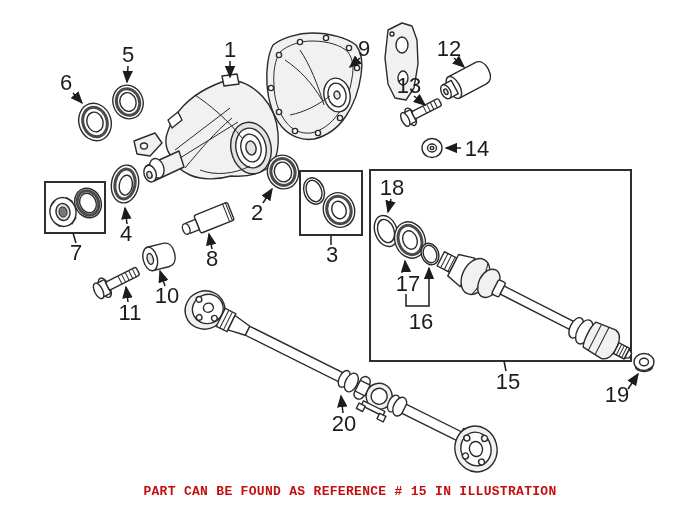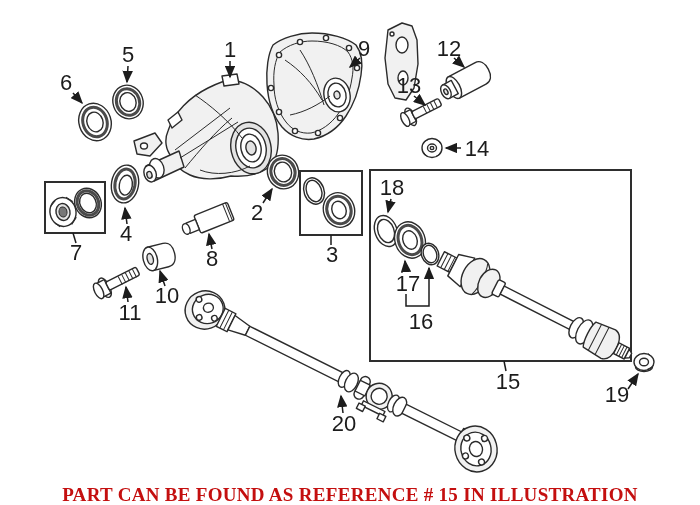--- a/index.html
+++ b/index.html
@@ -8,21 +8,21 @@
   .stage svg{position:absolute;left:0;top:0;}
   .ref{font-family:"Liberation Sans",sans-serif;font-size:22px;fill:#1c1c1c;text-anchor:middle;}
   .fw{fill:#ffffff;stroke:#2b2b2b;stroke-width:1.4;stroke-linejoin:round;}
   .fg{fill:#f1f1f1;stroke:#2b2b2b;stroke-width:1.4;stroke-linejoin:round;}
   .fd{fill:#e3e3e3;stroke:#2b2b2b;stroke-width:1.4;}
   .band{fill:none;stroke:#4a4a4a;stroke-width:3;}
   .thin{fill:none;stroke:#2b2b2b;stroke-width:1;}
   .arrow{stroke:#1c1c1c;stroke-width:1.5;fill:none;}
   .kitbox{fill:none;stroke:#2e2e2e;stroke-width:2;}
   .caption{position:absolute;left:0;right:0;top:484px;text-align:center;
-           font-family:Liberation Serif, serif;font-weight:bold;font-size:19px;
+           font-family:Liberation Mono, monospace;font-weight:bold;font-size:13px;
            letter-spacing:0.3px;color:#c40f0f;}
 </style>
 </head>
 <body>
 
 <div class="stage">
 <svg width="700" height="505" viewBox="0 0 700 505">
   <defs>
     <marker id="ah" markerWidth="9" markerHeight="7" refX="7.5" refY="3.5" orient="auto">
       <path d="M0,0 L8.5,3.5 L0,7 Z" fill="#1c1c1c"></path>

